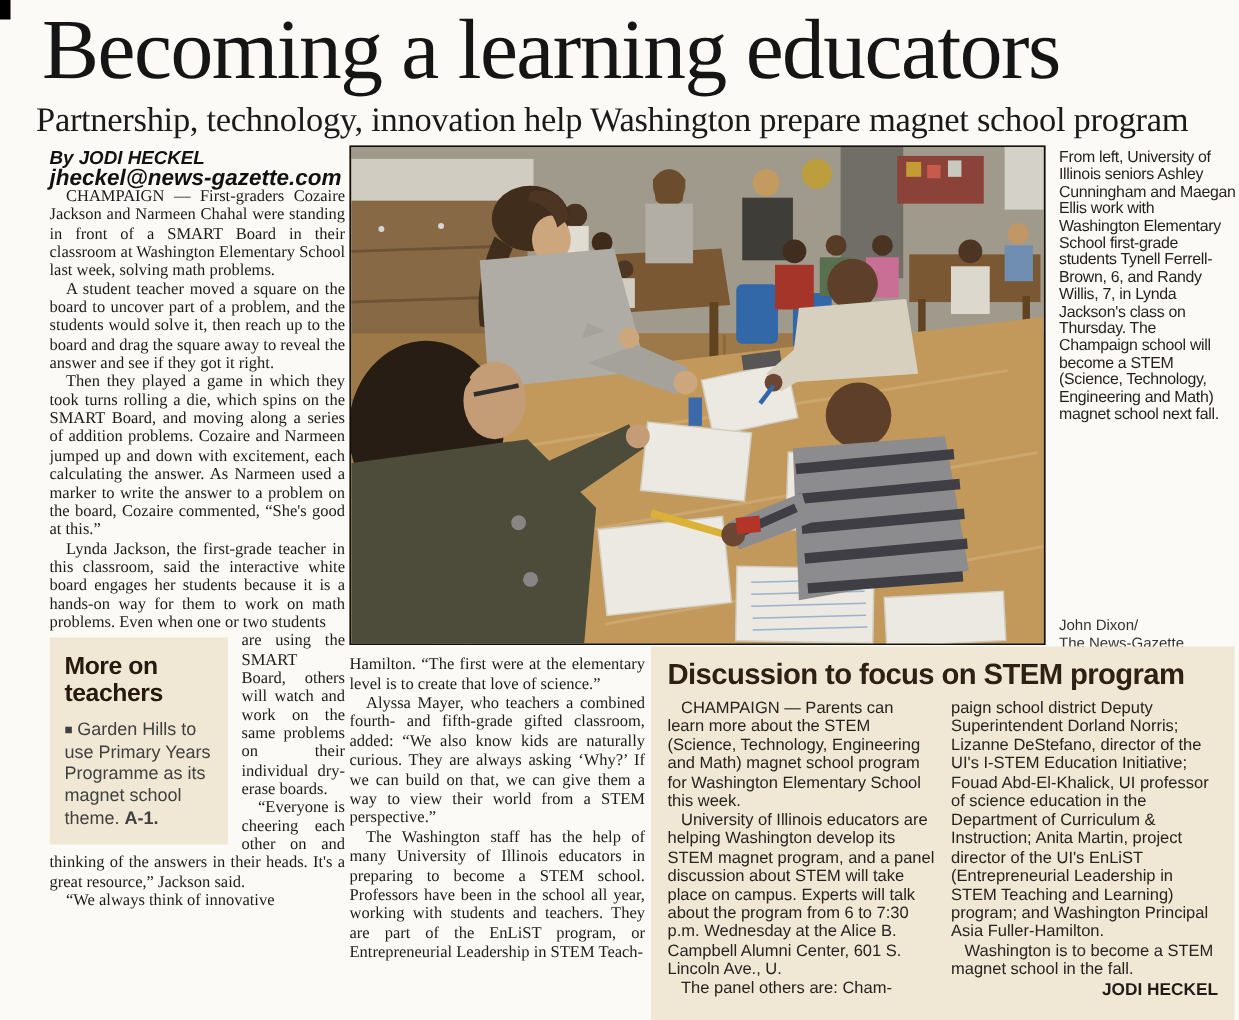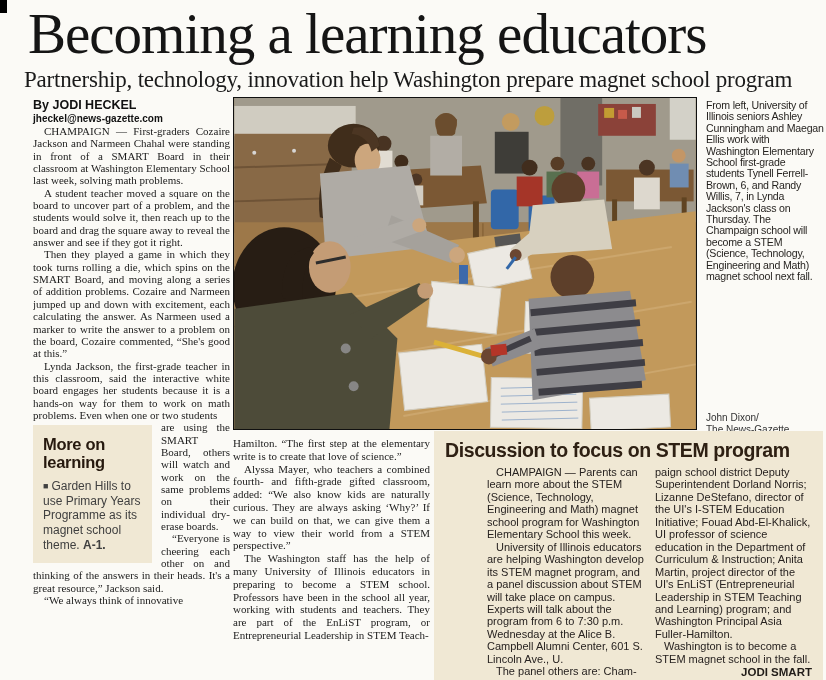--- a/index.html
+++ b/index.html
@@ -14,23 +14,23 @@
     left:28px;top:4px;width:796px;
     font-size:57px;line-height:1.05;letter-spacing:-1px;
     font-family:"Liberation Serif",serif;color:#151515;white-space:nowrap;
   }
   .subhead{
     left:24px;top:67px;width:790px;
     font-size:23px;letter-spacing:-0.2px;color:#1a1a1a;white-space:nowrap;
   }
   .corner-mark{left:0;top:0;width:7px;height:13px;background:#000;}
   
-  .byline{left:33px;top:98px;font-family:"Liberation Sans",sans-serif;font-weight:bold;}
+  .byline{left:33px;top:98px;font-family:"Liberation Sans",sans-serif;font-weight:bold;font-style:italic;}
   .byline .author{font-size:12.5px;line-height:14px;color:#111;}
-  .byline .email{font-size:10px;line-height:13px;color:#111;}
+  .byline .email{font-size:15px;line-height:13px;color:#111;}
   
   .bodycol{font-size:11px;line-height:12.35px;text-align:justify;color:#1b1b1b;}
   .bodycol p{margin:0;}
   .bodycol p.indent{text-indent:11px;}
   .left-col{left:33px;top:125px;width:197px;height:555px;overflow:hidden;}
   .mid-col{left:233px;top:437px;width:197px;height:243px;overflow:hidden;line-height:12.8px;}
   
   .more-box{
     float:left;width:100px;margin:4px 9px 3px 0;padding:10px 9px 11px 10px;
     background:#f0e8d4;font-family:"Liberation Sans",sans-serif;text-align:left;
@@ -57,21 +57,21 @@
     font-family:"Liberation Sans",sans-serif;font-size:10px;line-height:11.5px;color:#333;
   }
   
   .stem-box{
     left:434px;top:431px;width:389px;height:282px;background:#f0e8d4;
     font-family:"Liberation Sans",sans-serif;box-sizing:border-box;padding:8px 11px 6px 11px;
   }
   .stem-box h2{
     margin:0 0 5px 0;font-size:19.5px;line-height:22px;letter-spacing:-0.4px;color:#2e2013;
   }
-  .stem-cols{display:flex;gap:11px;margin-left:42px;}
+  .stem-cols{display:flex;gap:11px;}
   .stem-col{width:178px;font-size:11px;line-height:12.45px;color:#272220;}
   .stem-col p{margin:0;}
   .stem-col p.indent{text-indent:9px;}
   .stem-signoff{font-weight:bold;text-align:right;font-size:11.5px;margin-top:1px;color:#211c18;}
 </style>
 </head>
 <body>
 
 <div class="abs corner-mark"></div>
 
@@ -82,21 +82,21 @@
   <div class="author">By JODI HECKEL</div>
   <div class="email">jheckel@news-gazette.com</div>
 </div>
 
 <div class="abs bodycol left-col">
   <p class="indent">CHAMPAIGN — First-graders Cozaire Jackson and Narmeen Chahal were standing in front of a SMART Board in their classroom at Washington Elementary School last week, solving math problems.</p>
   <p class="indent">A student teacher moved a square on the board to uncover part of a problem, and the students would solve it, then reach up to the board and drag the square away to reveal the answer and see if they got it right.</p>
   <p class="indent">Then they played a game in which they took turns rolling a die, which spins on the SMART Board, and moving along a series of addition problems. Cozaire and Narmeen jumped up and down with excitement, each calculating the answer. As Narmeen used a marker to write the answer to a problem on the board, Cozaire commented, “She's good at this.”</p>
   <p class="indent">Lynda Jackson, the first-grade teacher in this classroom, said the interactive white board engages her students because it is a hands-on way for them to work on math problems. Even when one or two students</p>
   <aside class="more-box">
-    <h3>More on learning</h3>
+    <h3>More on teachers</h3>
     <p class="more-item"><span class="bullet">■</span><span>Garden Hills to use Primary Years Programme as its magnet school theme. </span><b>A-1.</b></p>
   </aside>
   <p>are using the SMART Board, others will watch and work on the same problems on their individual dry-erase boards.</p>
   <p class="indent">“Everyone is cheering each other on and thinking of the answers in their heads. It's a great resource,” Jackson said.</p>
   <p class="indent">“We always think of innovative</p>
 </div>
 
 <div class="abs photo-frame">
   <svg width="462" height="331" viewBox="0 0 464 333" xmlns="http://www.w3.org/2000/svg">
 
@@ -243,21 +243,21 @@
       <line x1="298" y1="242" x2="262" y2="258" stroke="#3c3c44" stroke-width="6"></line>
       <circle cx="256" cy="260" r="8" fill="#6b4530"></circle>
       <rect x="258" y="248" width="16" height="11" transform="rotate(-6 266 253)" fill="#b83226"></rect>
     </g>
 
     <rect x="0" y="0" width="464" height="333" fill="#6f6450" opacity="0.06"></rect>
   </svg>
 </div>
 
 <div class="abs bodycol mid-col">
-  <p>Hamilton. “The first step at the elementary write is to create that love of science.”</p>
+  <p>Hamilton. “The first were at the elementary level is to create that love of science.”</p>
   <p class="indent">Alyssa Mayer, who teachers a combined fourth- and fifth-grade gifted classroom, added: “We also know kids are naturally curious. They are always asking ‘Why?’ If we can build on that, we can give them a way to view their world from a STEM perspective.”</p>
   <p class="indent">The Washington staff has the help of many University of Illinois educators in preparing to become a STEM school. Professors have been in the school all year, working with students and teachers. They are part of the EnLiST program, or Entrepreneurial Leadership in STEM Teach-</p>
 </div>
 
 <p class="abs caption" style="margin:0;">From left, University of Illinois seniors Ashley Cunningham and Maegan Ellis work with Washington Elementary School first-grade students Tynell Ferrell-Brown, 6, and Randy Willis, 7, in Lynda Jackson's class on Thursday. The Champaign school will become a STEM (Science, Technology, Engineering and Math) magnet school next fall.</p>
 <div class="abs credit">
   <div>John Dixon/</div>
   <div>The News-Gazette</div>
 </div>
 
@@ -265,16 +265,16 @@
   <h2>Discussion to focus on STEM program</h2>
   <div class="stem-cols">
     <div class="stem-col">
       <p class="indent">CHAMPAIGN — Parents can learn more about the STEM (Science, Technology, Engineering and Math) magnet school program for Washington Elementary School this week.</p>
       <p class="indent">University of Illinois educators are helping Washington develop its STEM magnet program, and a panel discussion about STEM will take place on campus. Experts will talk about the program from 6 to 7:30 p.m. Wednesday at the Alice B. Campbell Alumni Center, 601 S. Lincoln Ave., U.</p>
       <p class="indent">The panel others are: Cham-</p>
     </div>
     <div class="stem-col">
       <p>paign school district Deputy Superintendent Dorland Norris; Lizanne DeStefano, director of the UI's I-STEM Education Initiative; Fouad Abd-El-Khalick, UI professor of science education in the Department of Curriculum &amp; Instruction; Anita Martin, project director of the UI's EnLiST (Entrepreneurial Leadership in STEM Teaching and Learning) program; and Washington Principal Asia Fuller-Hamilton.</p>
       <p class="indent">Washington is to become a STEM magnet school in the fall.</p>
-      <div class="stem-signoff">JODI SMART</div>
+      <div class="stem-signoff">JODI HECKEL</div>
     </div>
   </div>
 </div>
 
 </body></html>

